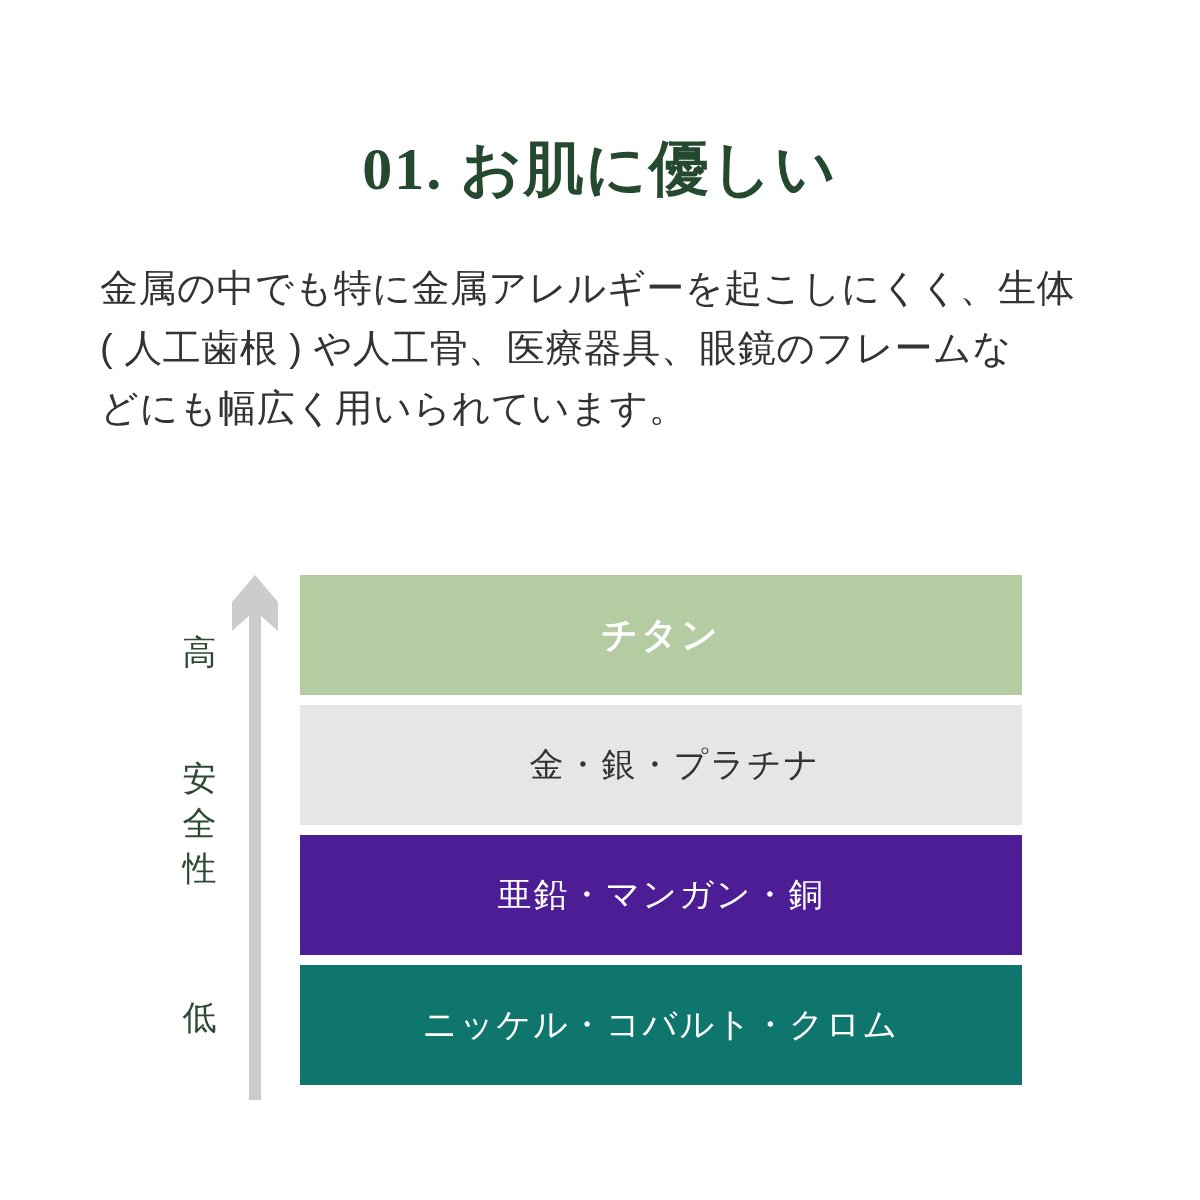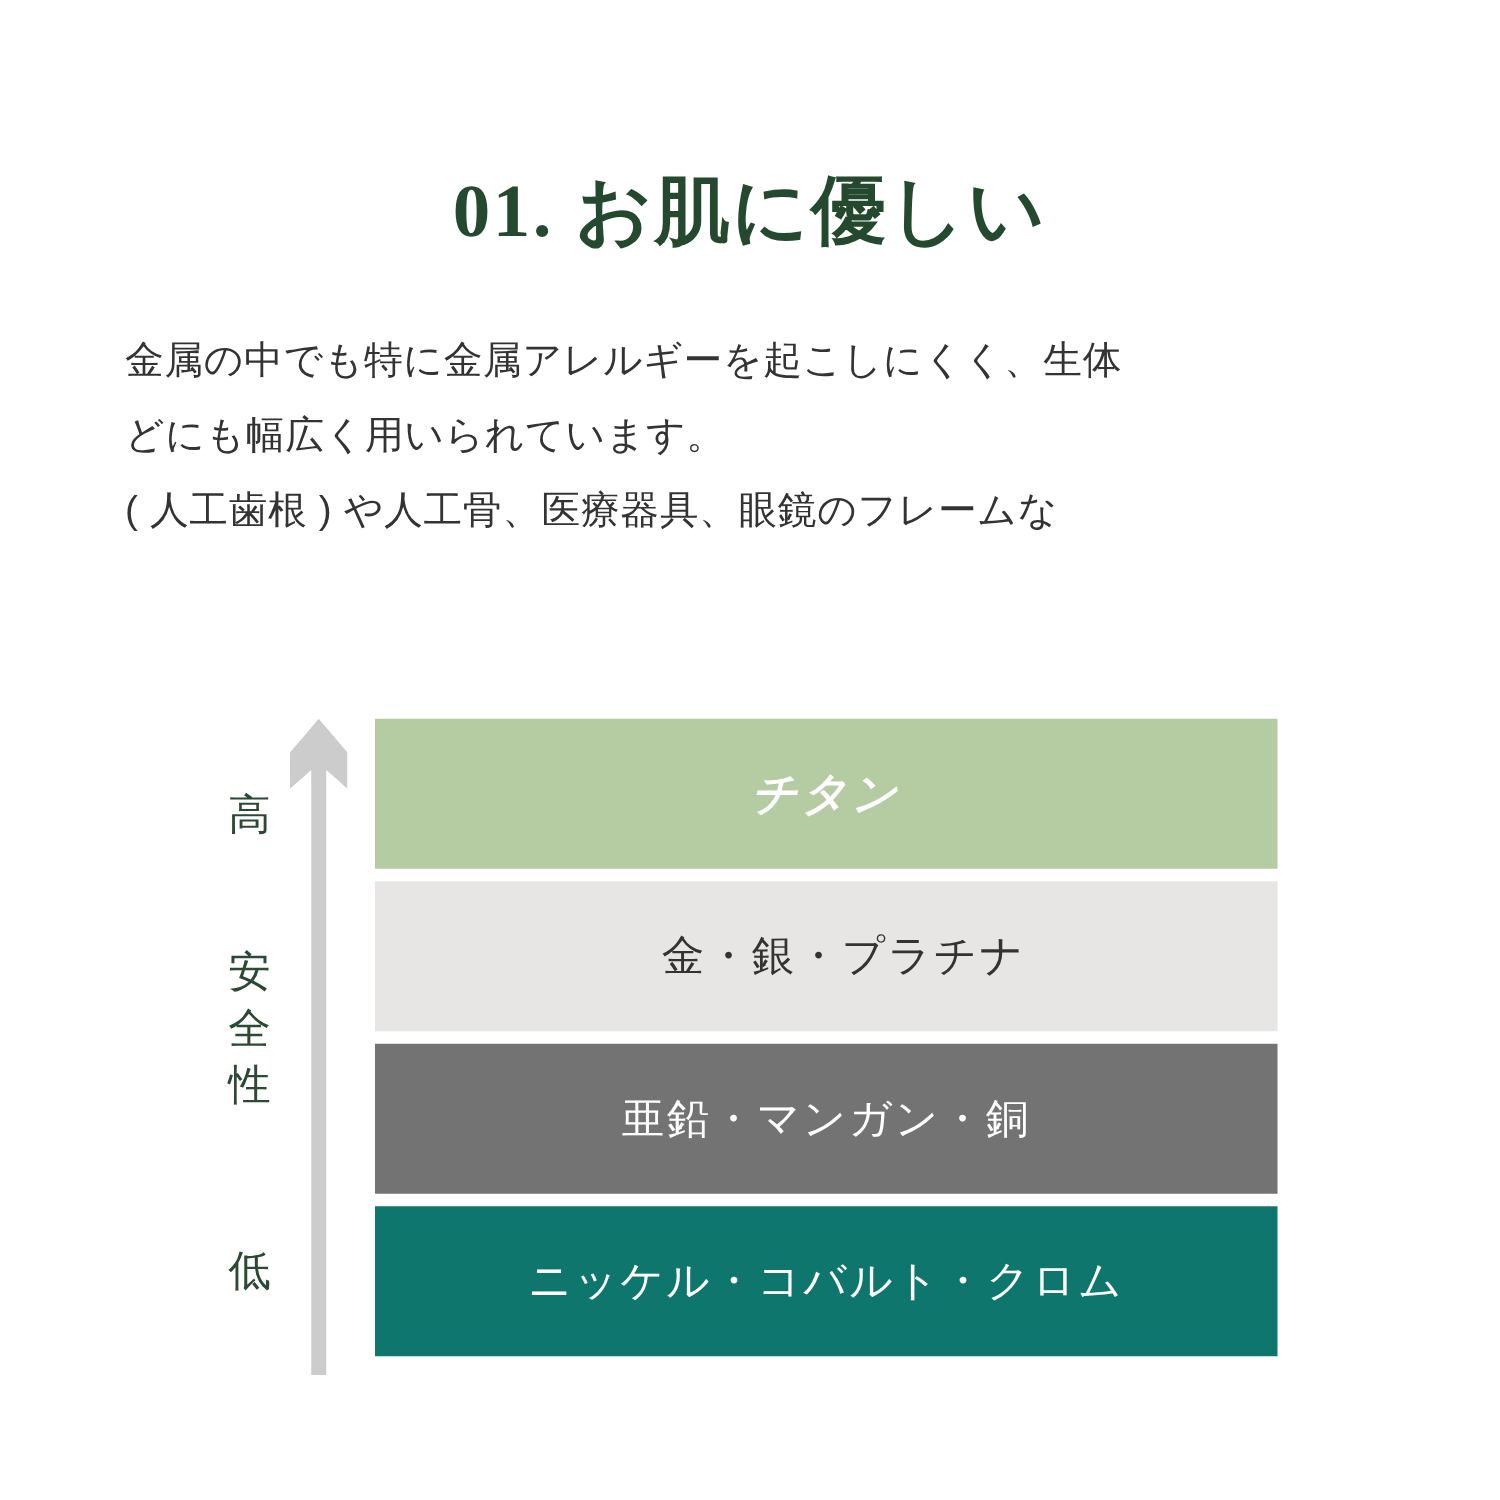--- a/index.html
+++ b/index.html
@@ -35,21 +35,21 @@
     color: #24492f;
     white-space: nowrap;
   }
 
   
   .body-copy {
     position: absolute;
     left: 100px;
     top: 258px;
     width: 1010px;
-    font-size: 31px;
+    font-size: 38px;
     line-height: 60px;
     color: #333333;
     letter-spacing: 0.5px;
   }
   .body-copy .line {
     display: block;
     white-space: nowrap;
   }
 
   
@@ -115,34 +115,33 @@
   .bar:last-child { margin-bottom: 0; }
   .bar-label {
     font-size: 34px;
     letter-spacing: 2px;
     white-space: nowrap;
   }
   .bar-1 .bar-label {
     font-weight: bold;
     font-size: 36px;
     letter-spacing: 3px;
-    font-style: italic;
   }
 </style>
 </head>
 <body>
 
 <div class="page">
 
   <h1 class="title">01. お肌に優しい</h1>
 
   <div class="body-copy">
     <span class="line">金属の中でも特に金属アレルギーを起こしにくく、生体</span>
+    <span class="line">( 人工歯根 ) や人工骨、医療器具、眼鏡のフレームな</span>
     <span class="line">どにも幅広く用いられています。</span>
-    <span class="line">( 人工歯根 ) や人工骨、医療器具、眼鏡のフレームな</span>
   </div>
 
   <div class="chart">
 
     <svg class="axis-arrow" viewBox="0 0 46 525" preserveAspectRatio="none">
       <polygon points="23,0 46,27 46,56 29,41 29,525 17,525 17,41 0,56 0,27" fill="#cccccc"></polygon>
     </svg>
 
     <div class="axis-label axis-label-high">高</div>
 
@@ -157,21 +156,21 @@
     <div class="bars">
 
       <div class="bar bar-1" style="background:#b5cba1;">
         <span class="bar-label" style="color:#ffffff;">チタン</span>
       </div>
 
       <div class="bar bar-2" style="background:#e8e6e4;padding-left:28px;">
         <span class="bar-label" style="color:#333333;">金・銀・プラチナ</span>
       </div>
 
-      <div class="bar bar-3" style="background:#737373;">
+      <div class="bar bar-3" style="background:#4c1d95;">
         <span class="bar-label" style="color:#ffffff;">亜鉛・マンガン・銅</span>
       </div>
 
       <div class="bar bar-4" style="background:#0f766e;">
         <span class="bar-label" style="color:#ffffff;">ニッケル・コバルト・クロム</span>
       </div>
 
     </div>
   </div>
 

